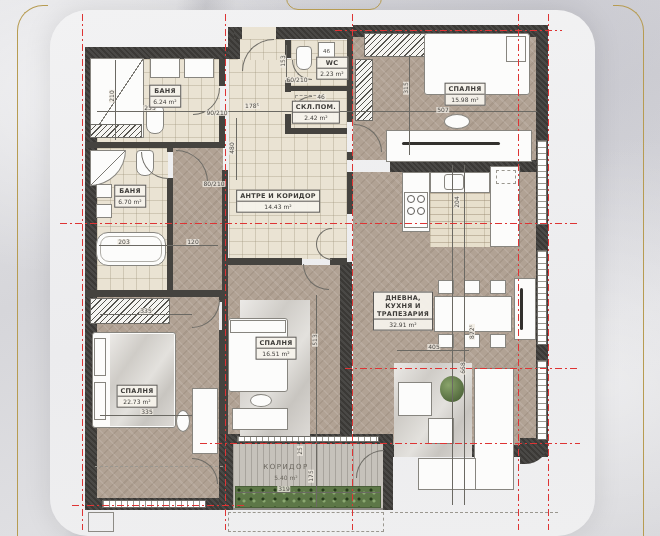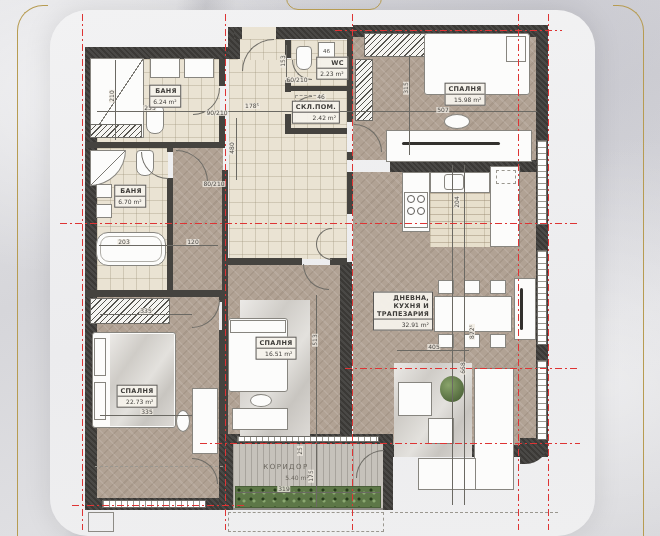--- a/index.html
+++ b/index.html
@@ -50,21 +50,21 @@
   .arc{position:absolute;box-sizing:border-box;}
   .axh{position:absolute;height:1px;
     background:repeating-linear-gradient(90deg,#de3434 0 7px,transparent 7px 10px,#de3434 10px 12px,transparent 12px 15px);}
   .axv{position:absolute;width:1px;
     background:repeating-linear-gradient(180deg,#de3434 0 7px,transparent 7px 10px,#de3434 10px 12px,transparent 12px 15px);}
   .dlh{position:absolute;height:1px;background:#6b6963;}
   .dlv{position:absolute;width:1px;background:#6b6963;}
   .dash{position:absolute;box-sizing:border-box;border-top:1px dashed #9a978f;}
   .dashrect{position:absolute;box-sizing:border-box;border:1px dashed #9a978f;}
   .rlabel{position:absolute;transform:translate(-50%,-50%);border:1px solid #5a5855;
-    background:rgba(246,242,235,.95);color:#3f3d3a;text-align:right;line-height:1.25;z-index:30;}
+    background:rgba(246,242,235,.95);color:#3f3d3a;text-align:center;line-height:1.25;z-index:30;}
   .rlabel .nm{display:block;font-size:6.5px;font-weight:bold;letter-spacing:.3px;padding:1px 3px;
     border-bottom:1px solid #5a5855;white-space:nowrap;}
   .rlabel .ar{display:block;font-size:6px;padding:1px 3px;white-space:nowrap;}
   .rlabel.wide{width:58px;}
   .rlabel.wide .nm{white-space:normal;}
   .rlabel.plain{border:none;background:transparent;}
   .rlabel.plain .nm{border:none;font-weight:normal;font-size:7px;letter-spacing:1.5px;color:#6b675f;}
   .rlabel.plain .ar{color:#6b675f;}
   .dim{position:absolute;transform:translate(-50%,-50%);font-size:6px;line-height:1;color:#4e4c48;
     background:rgba(240,235,226,.8);padding:0 1px;white-space:nowrap;z-index:25;}
@@ -264,20 +264,24 @@
       <span class="nm">БАНЯ</span>
       <span class="ar">6.70 m²</span>
     </div>
     <div class="rlabel" style="left:332px;top:68px;">
       <span class="nm">WC</span>
       <span class="ar">2.23 m²</span>
     </div>
     <div class="rlabel" style="left:316px;top:112px;">
       <span class="nm">СКЛ.ПОМ.</span>
       <span class="ar">2.42 m²</span>
+    </div>
+    <div class="rlabel" style="left:278px;top:201px;">
+      <span class="nm">АНТРЕ И КОРИДОР</span>
+      <span class="ar">14.43 m²</span>
     </div>
     <div class="rlabel" style="left:465px;top:94px;">
       <span class="nm">СПАЛНЯ</span>
       <span class="ar">15.98 m²</span>
     </div>
     <div class="rlabel wide" style="left:403px;top:311px;">
       <span class="nm">ДНЕВНА, КУХНЯ И ТРАПЕЗАРИЯ</span>
       <span class="ar">32.91 m²</span>
     </div>
     <div class="rlabel" style="left:276px;top:348px;">

